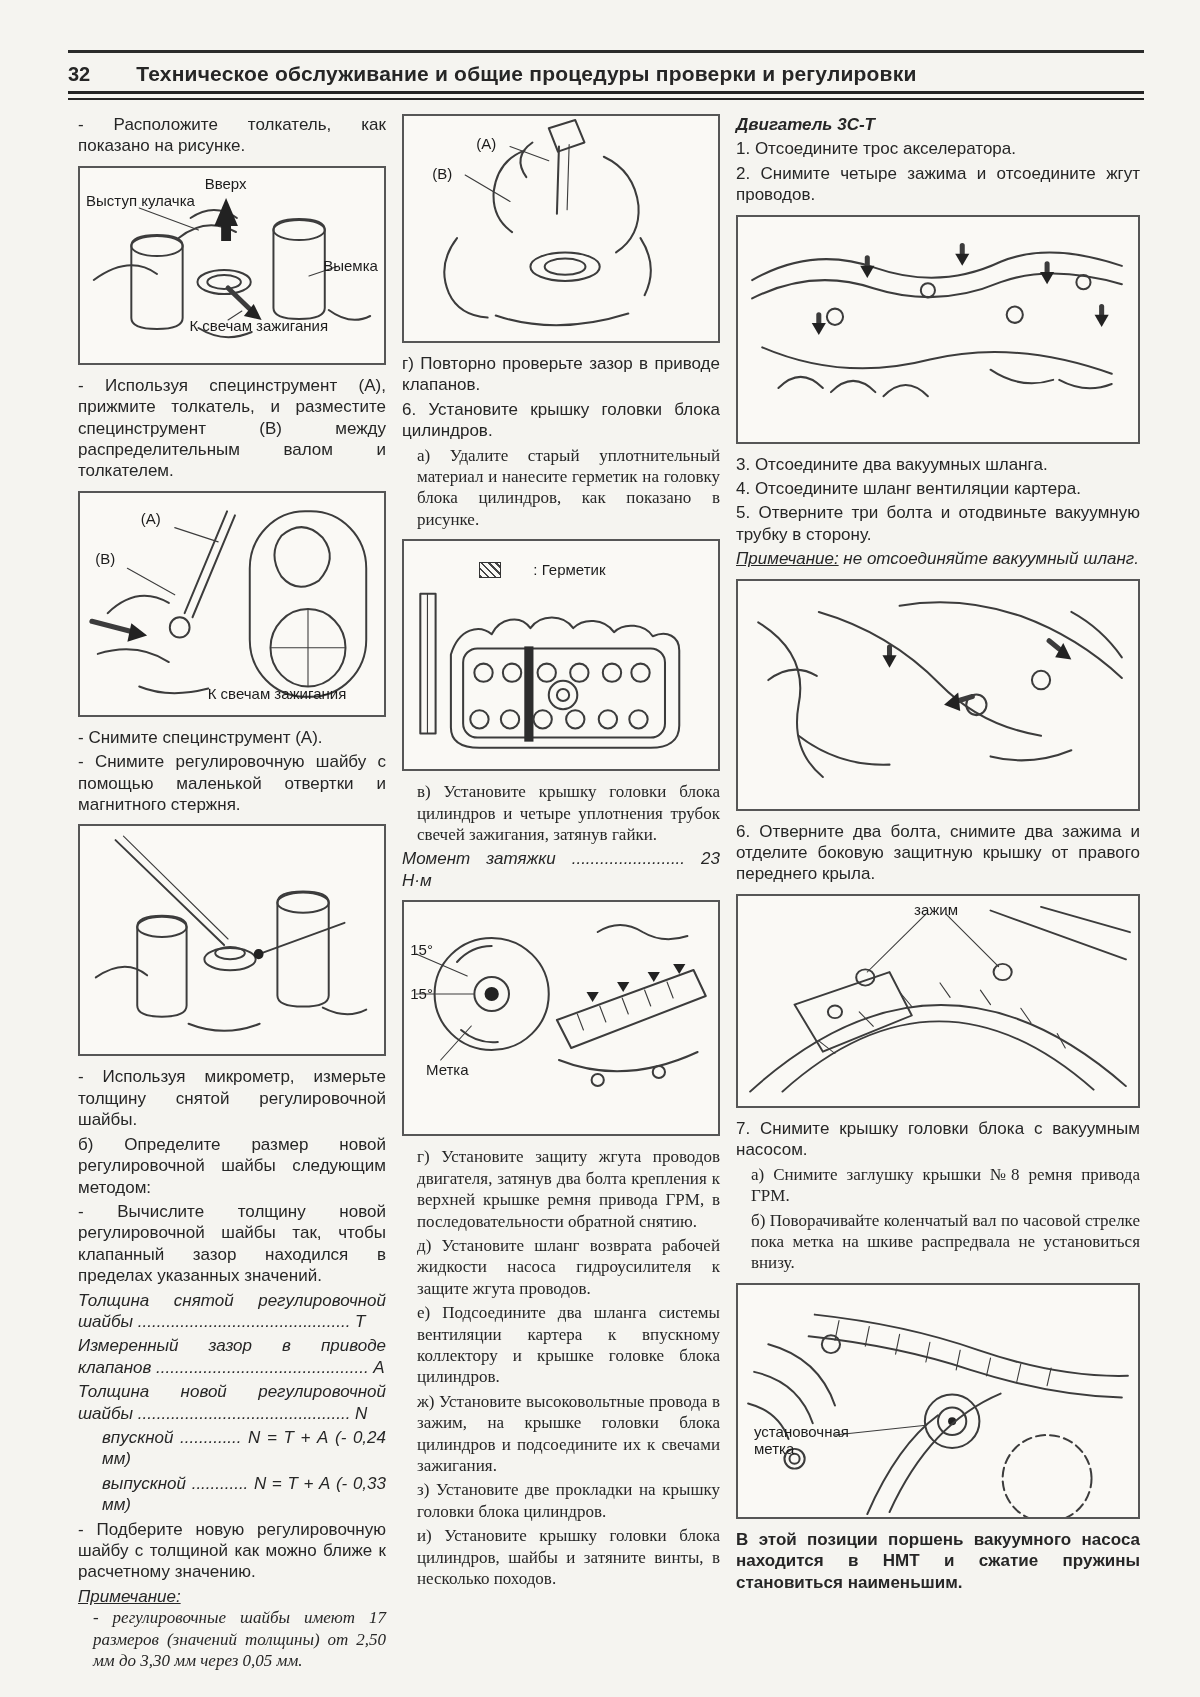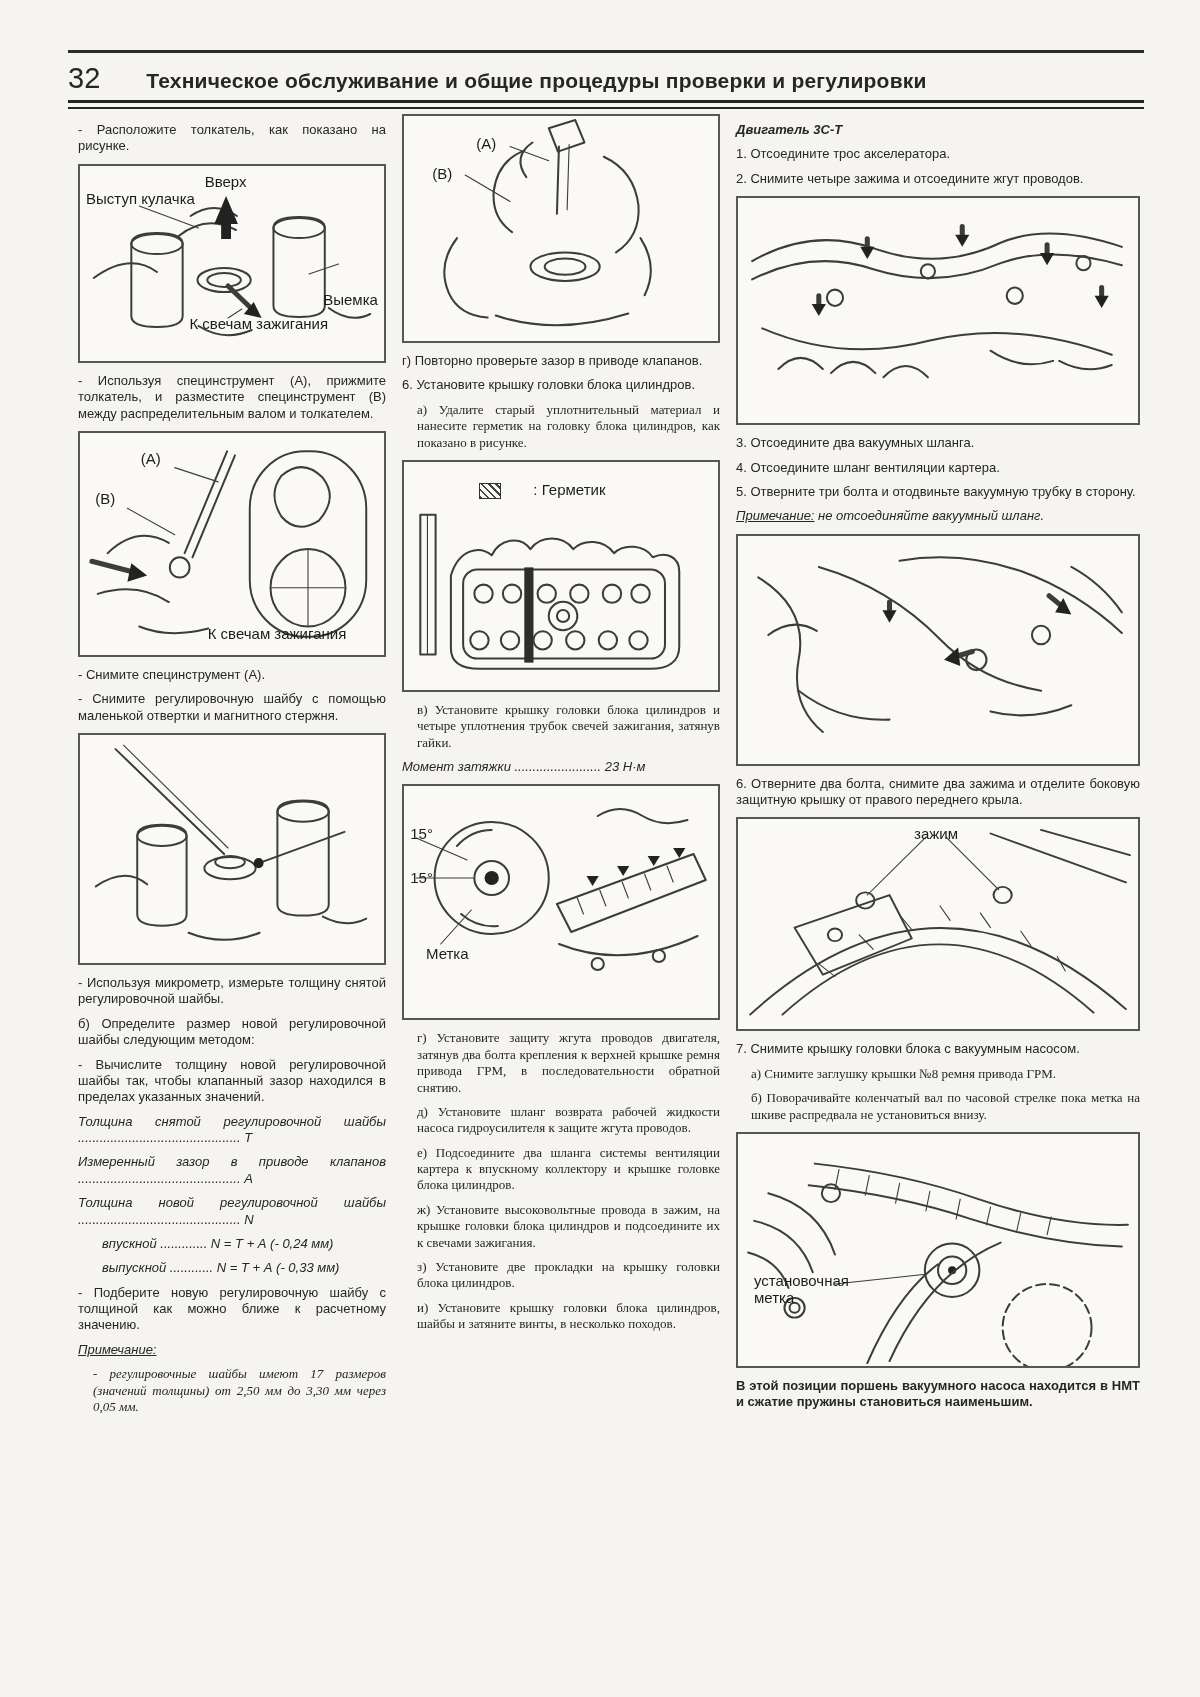--- a/index.html
+++ b/index.html
@@ -2,27 +2,27 @@
 <html><head>
 <meta charset="utf-8">
 <style>
   html,body{margin:0;padding:0;background:#e8e6e2;}
   .page{position:relative;width:1200px;height:1697px;background:#f5f4f0;
         font-family:"Liberation Sans", sans-serif;color:#262626;overflow:hidden;}
   
   .hdr{position:absolute;top:50px;left:68px;right:56px;}
   .hdr-top{border-top:3px solid #2b2b2b;margin-bottom:9px;}
   .hdr-row{display:flex;align-items:baseline;gap:46px;}
-  .hdr-num{font-size:29px;font-weight:normal;}
+  .hdr-num{font-size:20px;font-weight:bold;}
   .hdr-title{font-size:21px;font-weight:bold;letter-spacing:.2px;}
   .hdr-rule{margin-top:5px;height:4px;border-top:3px solid #242424;border-bottom:2px solid #242424;}
   
   .cols{position:absolute;top:114px;left:78px;display:grid;
         grid-template-columns:308px 318px 404px;column-gap:16px;}
-  .col p{margin:8px 0 3px;font-size:13px;line-height:1.26;text-align:justify;}
+  .col p{margin:0 0 3px;font-size:17px;line-height:1.26;text-align:justify;}
   .ind{padding-left:15px;font-family:Liberation Serif, serif;}
   .spec{font-style:italic;margin:2px 0 2px;font-size:17px;}
   .spec-sub{padding-left:24px;}
   .note-title{font-style:italic;text-decoration:underline;}
   .note-body{font-style:italic;}
   .heading{font-weight:bold;font-style:italic;font-size:18.5px;margin-bottom:2px;}
   .bold{font-weight:bold;}
   
   .fig{border:2px solid #565656;position:relative;margin:9px 0 10px;background:#faf9f5;}
   .fig svg{display:block;width:100%;height:100%;}
@@ -72,21 +72,21 @@
           <line class="thin" x1="60" y1="40" x2="120" y2="62"></line>
           <line class="thin" x1="262" y1="98" x2="232" y2="108"></line>
           <line class="thin" x1="150" y1="152" x2="164" y2="143"></line>
           <polygon class="fill" points="136,58 160,58 148,30"></polygon>
           <rect class="fill" x="143" y="57" width="10" height="16"></rect>
           <line class="thick" x1="150" y1="120" x2="172" y2="141"></line>
           <polygon class="fill" points="184,152 166,148 176,136"></polygon>
         </svg>
         <span class="lbl" style="left:41%;top:4%;">Вверх</span>
         <span class="lbl" style="left:2%;top:13%;">Выступ кулачка</span>
-        <span class="lbl" style="right:2%;top:46%;margin-top:37px;">Выемка</span>
+        <span class="lbl" style="right:2%;top:46%;">Выемка</span>
         <span class="lbl" style="left:36%;top:77%;">К свечам зажигания</span>
       </div>
 
       <p>- Используя специнструмент (А), прижмите толкатель, и разместите специнструмент (В) между распределительным валом и толкателем.</p>
 
       <div class="fig" style="height:222px;">
         <svg class="sk" viewBox="0 0 308 218" preserveAspectRatio="none">
           <rect x="172" y="18" width="118" height="182" rx="56"></rect>
           <circle cx="231" cy="152" r="38"></circle>
           <line class="thin" x1="231" y1="114" x2="231" y2="190"></line>

